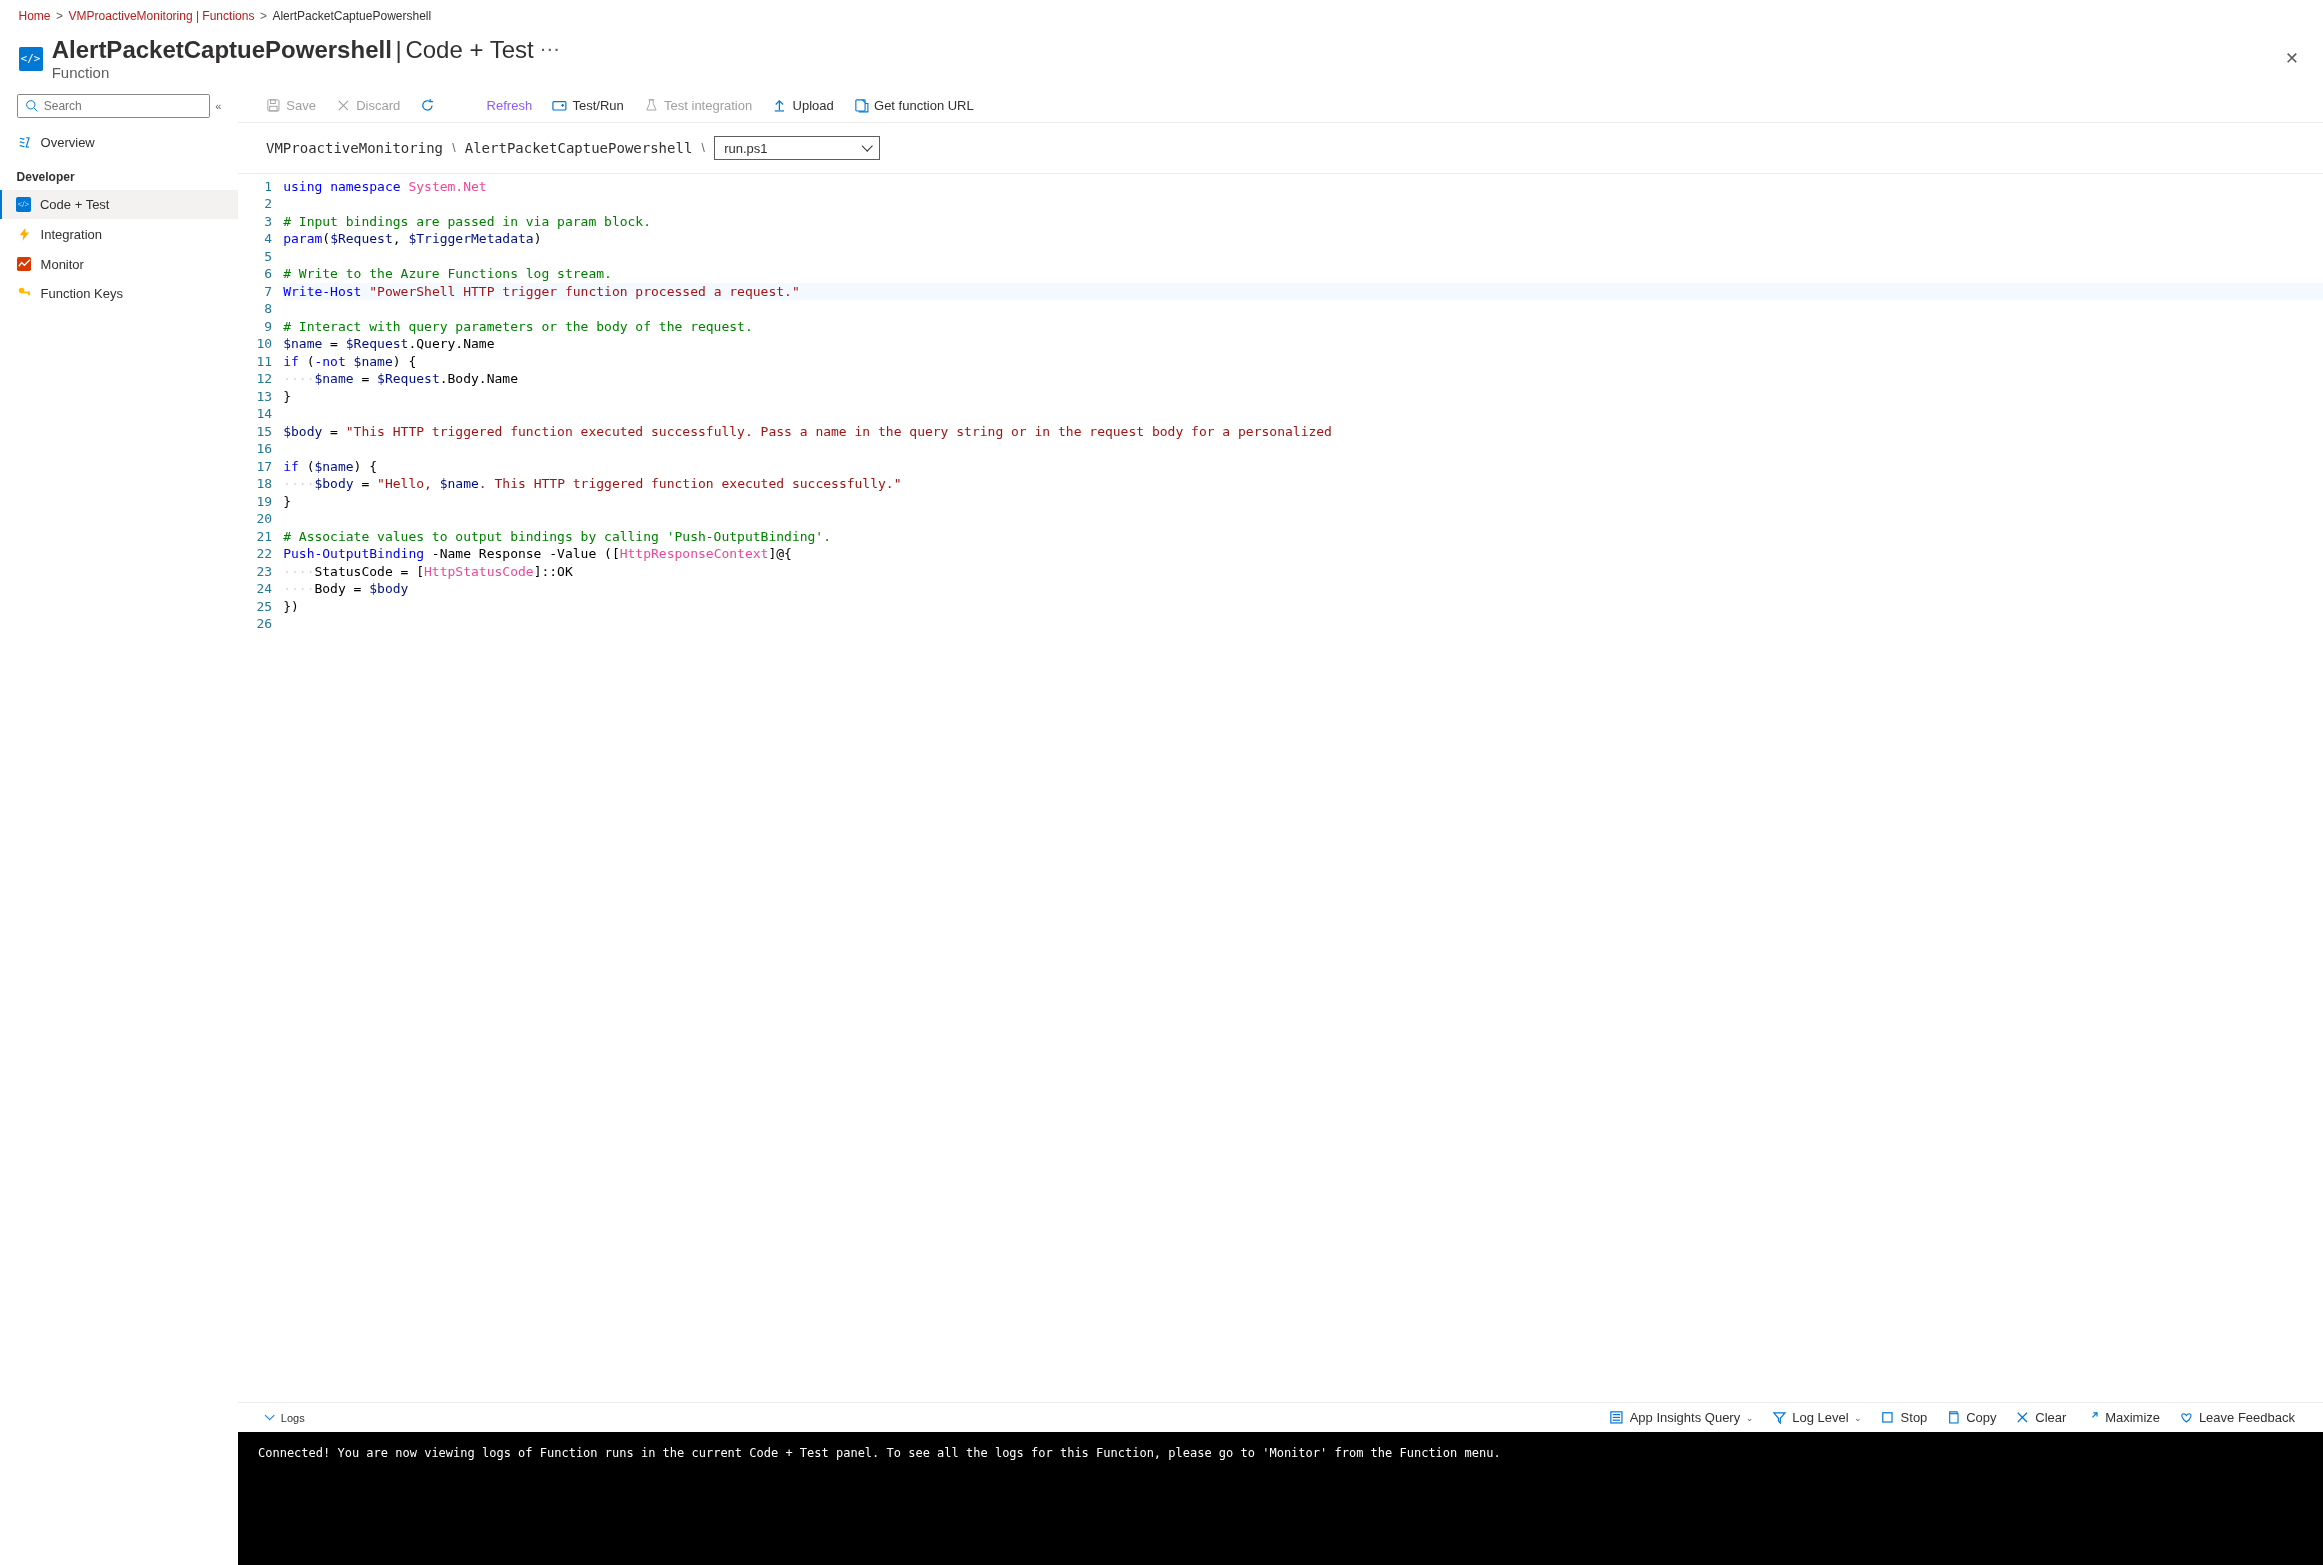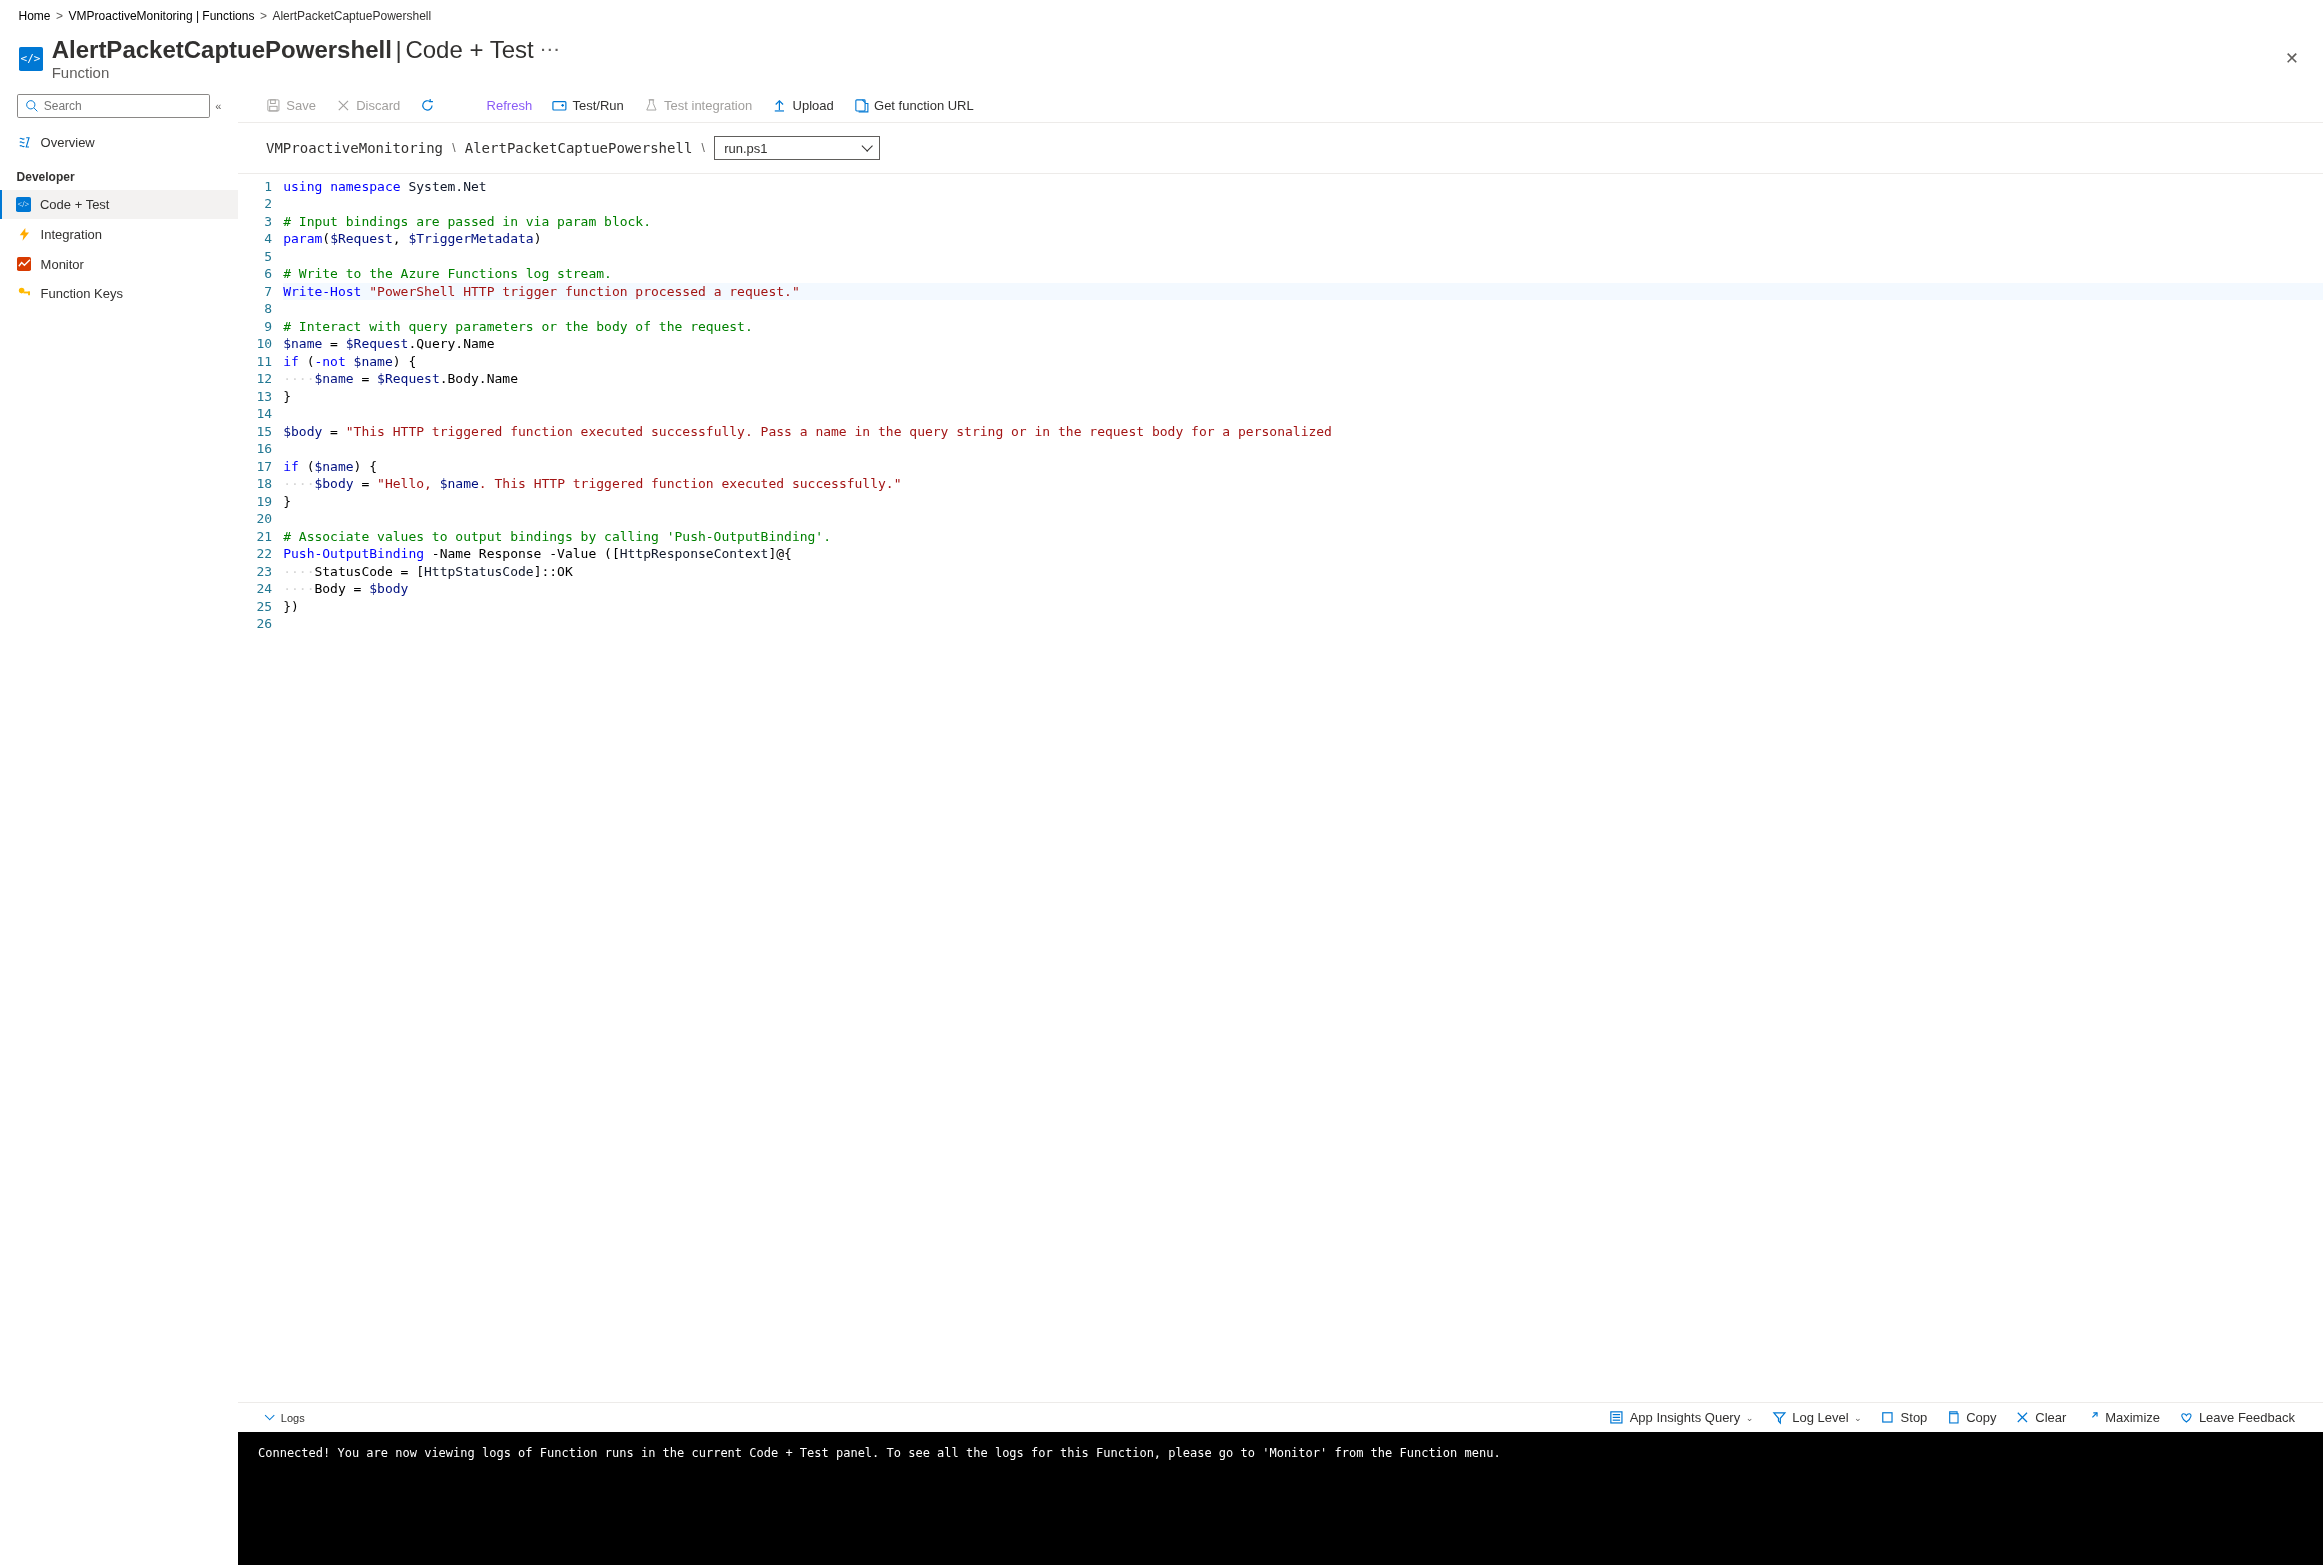--- a/index.html
+++ b/index.html
@@ -1,17 +1,17 @@
 <!DOCTYPE html>
 <html style="font-size:14.8px"><head>
 <meta charset="utf-8">
 <style>
   * { box-sizing: border-box; margin: 0; padding: 0; }
   body { font-family: "Segoe UI", Arial, sans-serif; font-size: 12px; color: #323130; background: #fff; }
-  a { text-decoration: none; color: #000000; }
+  a { text-decoration: none; color: #b91c1c; }
 
   
   .breadcrumb { padding: 9.2px 18.5px; display: flex; align-items: center; gap: 5.5px; font-size: 12px; }
   .breadcrumb .sep { color: #605e5c; }
   .breadcrumb .current { color: #323130; }
 
   
   .header-row { display: flex; align-items: center; padding: 3.7px 18.5px 7.4px 18.5px; gap: 9.2px; }
   .page-icon { width: 24px; height: 24px; background: #0078d4; display: inline-flex; align-items: center; justify-content: center; color: #fff; font-size: 11px; border-radius: 1.8px; font-family: Consolas, monospace;}
   .titles { display: flex; flex-direction: column; }
@@ -48,21 +48,21 @@
   .path-sep { color: #605e5c; }
   .file-select { border: 0.9px solid #605e5c; padding: 3.7px 26px 3.7px 9.2px; font-size:13px; position: relative; min-width: 166px; background:#fff;}
   .file-select::after { content: ""; position: absolute; right: 7.4px; top: 50%; width: 7.4px; height: 7.4px; border-right: 0.9px solid #323130; border-bottom: 0.9px solid #323130; transform: translateY(-70%) rotate(45deg); }
 
   
   .editor { flex: 1; display: flex; overflow: auto; font-family: Consolas, Monaco, monospace; font-size: 13px; border-top: 0.9px solid #edebe9; position:relative;}
   .gutter { text-align: right; color: #237893; padding: 3.7px 11px 3.7px 18.5px; user-select: none; line-height: 17.5px; background:#fff;}
   .code-body { padding: 3.7px 0; line-height: 17.5px; white-space: pre; flex:1; }
   .code-body .row.hl { background: rgba(173,214,255,0.15); }
   .tok-k  { color: #0000ff; text-align: center; }
-  .tok-ns { color: #0f172a; }
+  .tok-ns { color: #ec4899; }
   .tok-c  { color: #008000; }
   .tok-s  { color: #a31515; }
   .tok-v  { color: #001080; }
   .tok-p  { color: #000; }
   .dot    { color: #d4d4d4; }
 
   
   .logs-bar { display:flex; align-items:center; padding: 7.4px 28px; border-top:0.9px solid #edebe9; gap:18.5px;}
   .logs-toggle { display:flex; align-items:center; gap:7.4px; color:#0078d4; font-size:11px;}
   .logs-actions { margin-left:auto; display:flex; align-items:center; gap:18.5px;}

